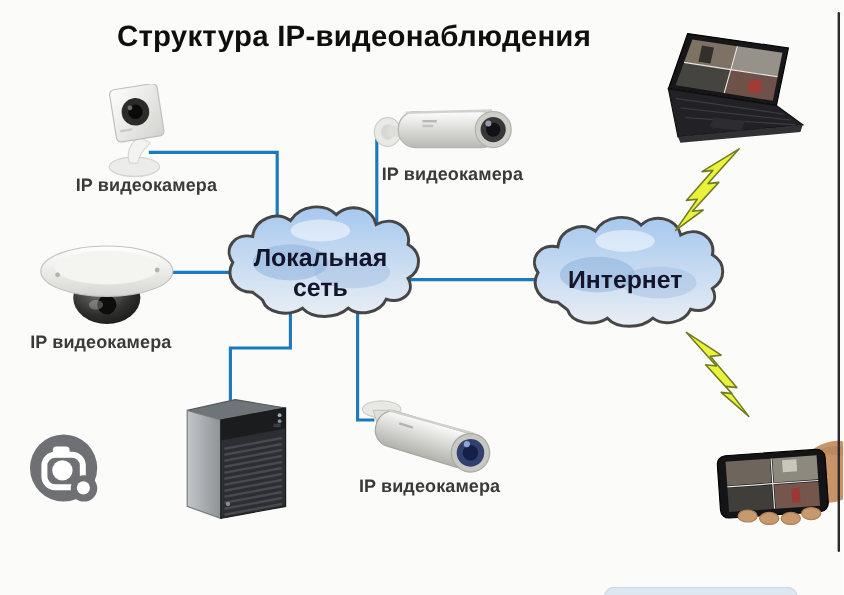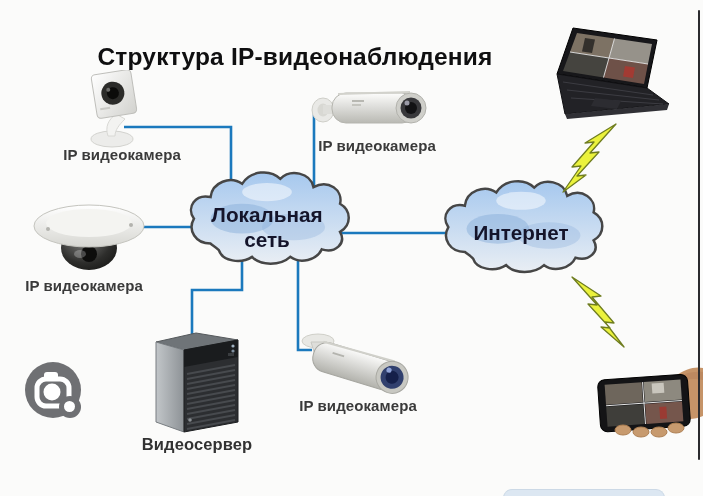--- a/index.html
+++ b/index.html
@@ -4,21 +4,21 @@
 <style>
   html,body{margin:0;padding:0;}
   #canvas{
     position:relative;width:703px;height:496px;overflow:hidden;
     background:#fbfbfa;
     font-family:"Liberation Sans","DejaVu Sans",sans-serif;
   }
   .abs{position:absolute;}
   #title{
     left:0;top:17px;width:590px;text-align:center;
-    font-size:24.5px;font-weight:bold;color:#0f0f10;letter-spacing:.2px;margin-top:26px;
+    font-size:24.5px;font-weight:bold;color:#0f0f10;letter-spacing:.2px;
   }
   .lbl{
     width:170px;text-align:center;font-weight:bold;
     font-size:15px;color:#3a3a3a;letter-spacing:.1px;
   }
   .lbl-server{font-size:16.5px;color:#323232;}
   svg text{
     font-family:"Liberation Sans","DejaVu Sans",sans-serif;
     font-weight:bold;fill:#14142a;
   }
@@ -240,21 +240,20 @@
       <polygon points="572,277 597,305 588,304 610,328 601,327 624,347 605,322 614,323 592,297 601,296"></polygon>
     </g>
   </svg>
 
   <div id="title" class="abs">Структура IP-видеонаблюдения</div>
 
   <div class="abs lbl" style="left:37px;top:146px">IP видеокамера</div>
   <div class="abs lbl" style="left:292px;top:137px">IP видеокамера</div>
   <div class="abs lbl" style="left:-1px;top:277px">IP видеокамера</div>
   <div class="abs lbl" style="left:273px;top:397px">IP видеокамера</div>
-  <div class="abs lbl lbl-server" style="left:112px;top:435px">Видеосервер</div>
 
   <svg class="abs" style="left:24px;top:361px" width="58" height="58" viewBox="0 0 58 58">
     <circle cx="29" cy="29" r="28" fill="#6f7073"></circle>
     <rect x="20" y="11" width="14" height="9" rx="3" fill="#ffffff"></rect>
     <rect x="13" y="18" width="32" height="27" rx="9" fill="none" stroke="#ffffff" stroke-width="5"></rect>
     <circle cx="46" cy="46" r="11" fill="#6f7073"></circle>
     <circle cx="45.5" cy="45.5" r="5.5" fill="#ffffff"></circle>
     <circle cx="28" cy="31" r="8.5" fill="#ffffff"></circle>
   </svg>
 

